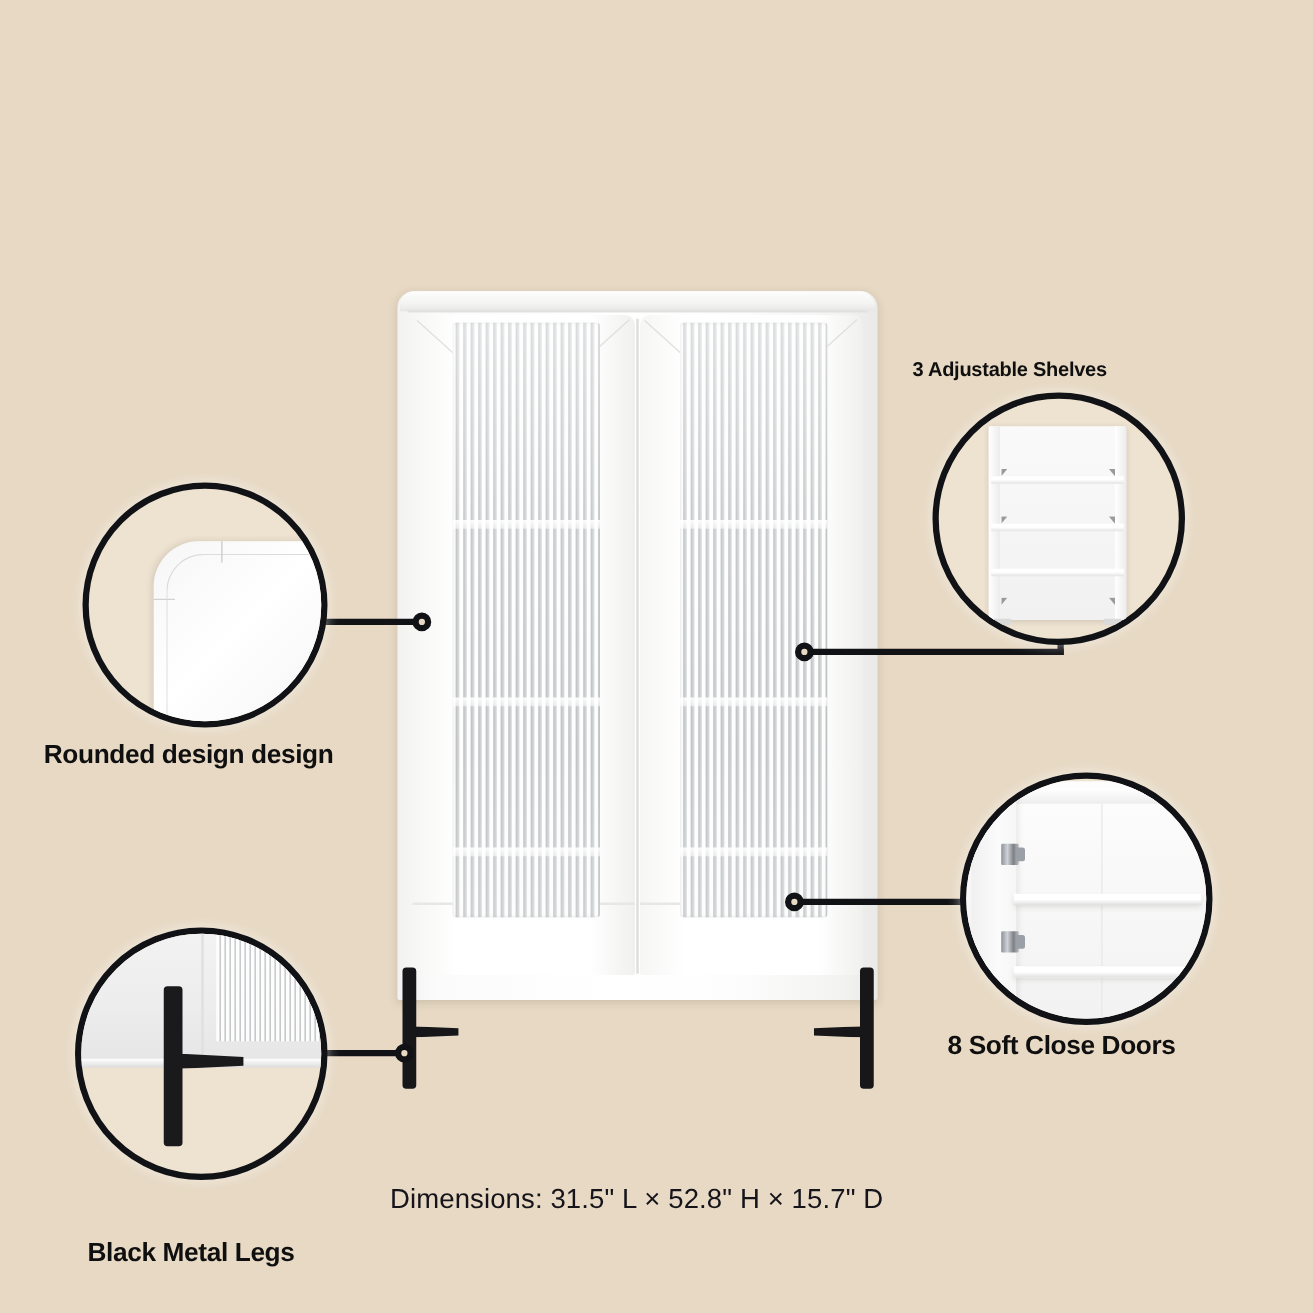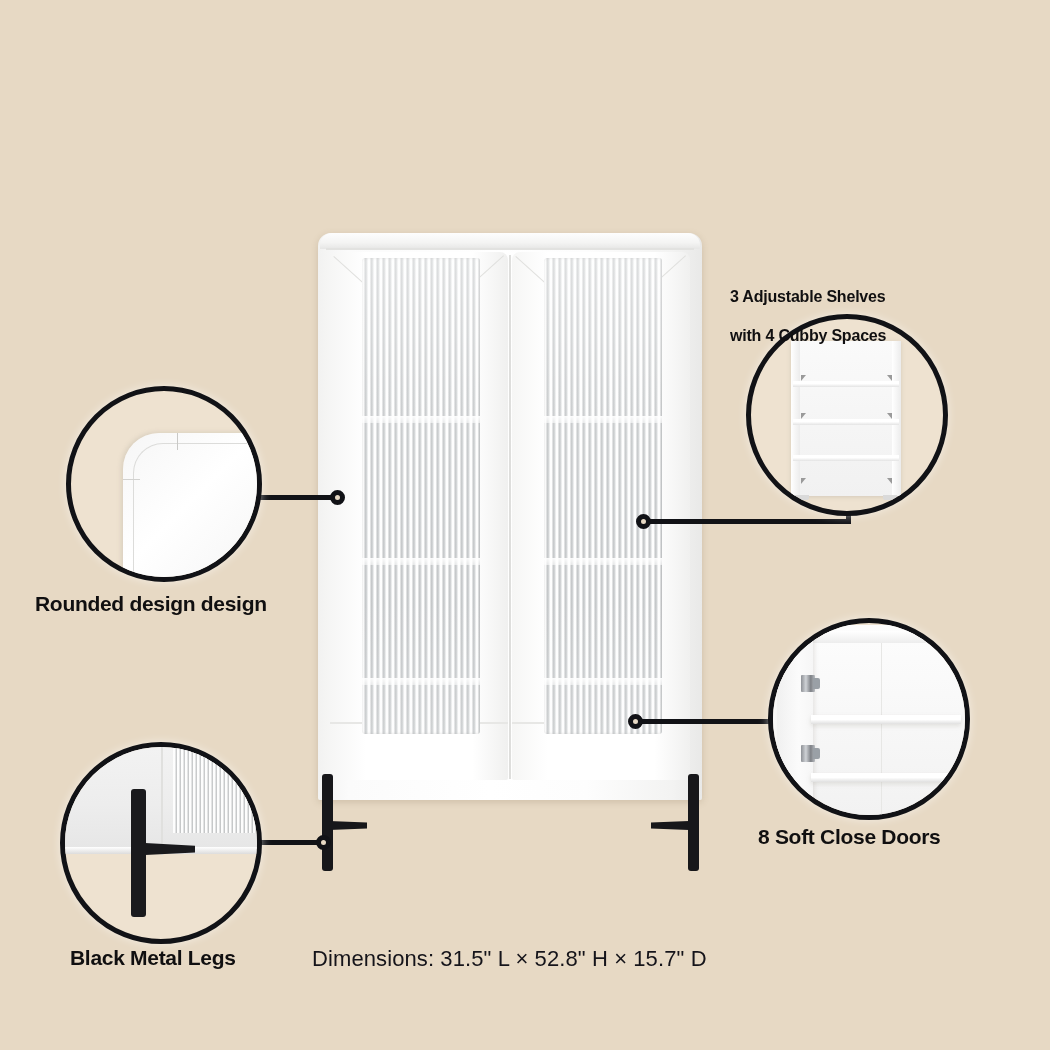--- a/index.html
+++ b/index.html
@@ -339,21 +339,21 @@
   }
   #lbl-shelves {
     left: 730px; top: 233px;
     font-size: 16px;
     line-height: 39px;
     letter-spacing: -0.2px;
     margin-top: 44px;
   }
   #lbl-corner { left: 35px; top: 592px; font-size: 21px; }
   #lbl-doors  { left: 758px; top: 825px; font-size: 21px; }
-  #lbl-legs   { left: 70px;  top: 946px; font-size: 21px; }
+  #lbl-legs   { left: 70px;  top: 991px; font-size: 21px; }
   #lbl-dims {
     left: 312px; top: 946px;
     font-size: 22px;
     font-weight: 400;
     color: #15141a;
     letter-spacing: 0.1px;
   }
 </style>
 </head>
 <body>
@@ -434,21 +434,20 @@
         <div class="cubby-pin" style="left:96px; top:72px; transform:scaleX(-1);"></div>
         <div class="cubby-pin" style="left:10px; top:137px;"></div>
         <div class="cubby-pin" style="left:96px; top:137px; transform:scaleX(-1);"></div>
         <div class="cubby-foot" style="left:4px;"></div>
         <div class="cubby-foot" style="left:92px;"></div>
       </div>
     </div>
   </div>
   <div class="label" id="lbl-shelves">
     <div>3 Adjustable Shelves</div>
-    <div>with 4 Cubby Spaces</div>
   </div>
 
   <div class="callout" id="co-doors">
     <div class="callout-inner">
       <div class="sc-box">
         <div class="sc-top"></div>
         <div class="sc-side"></div>
         <div class="sc-back"></div>
         <div class="sc-shelf a"></div>
         <div class="sc-shelf b"></div>

